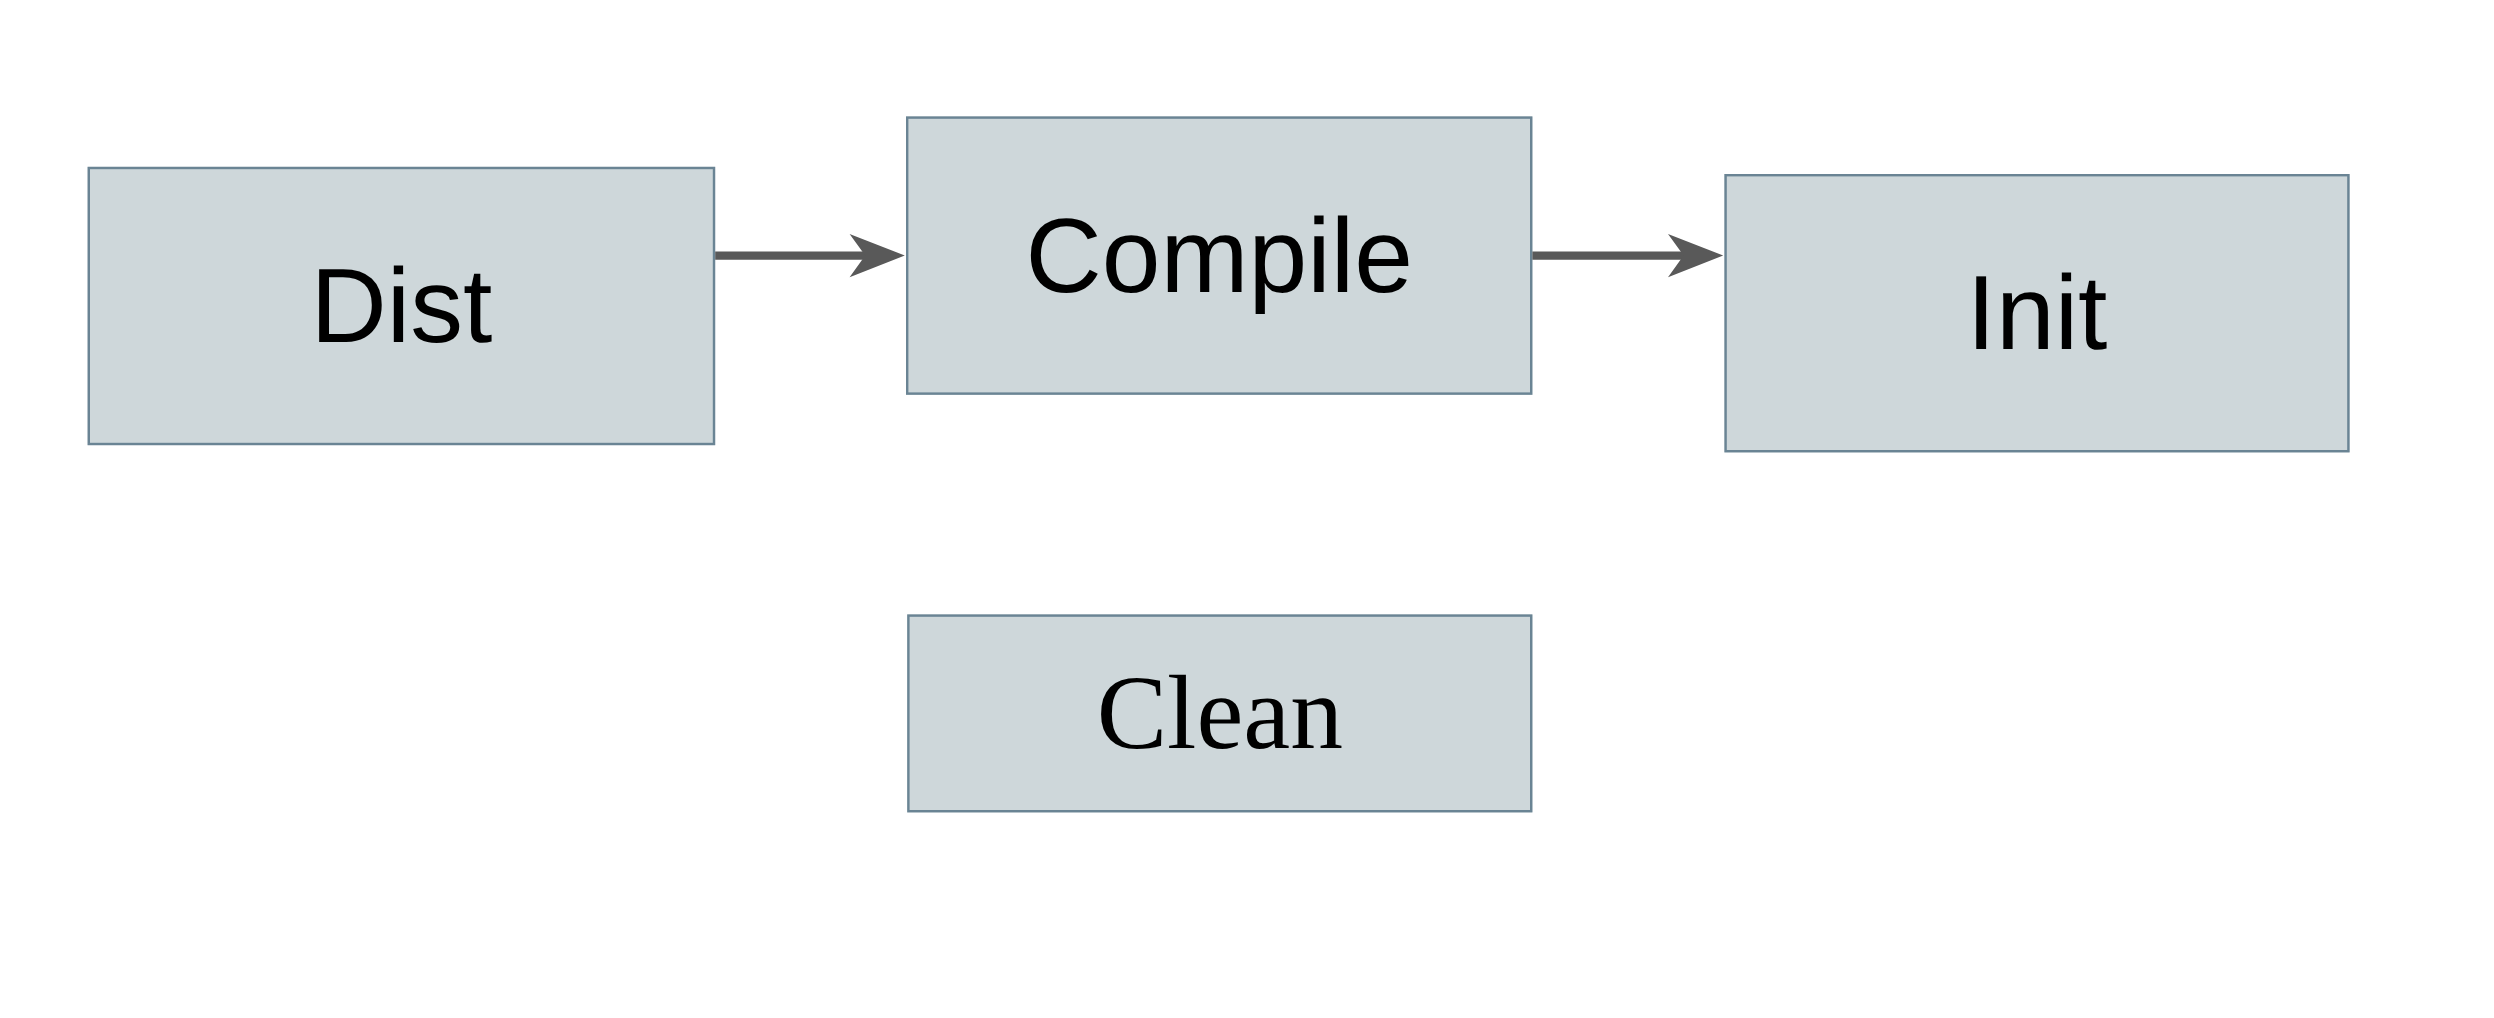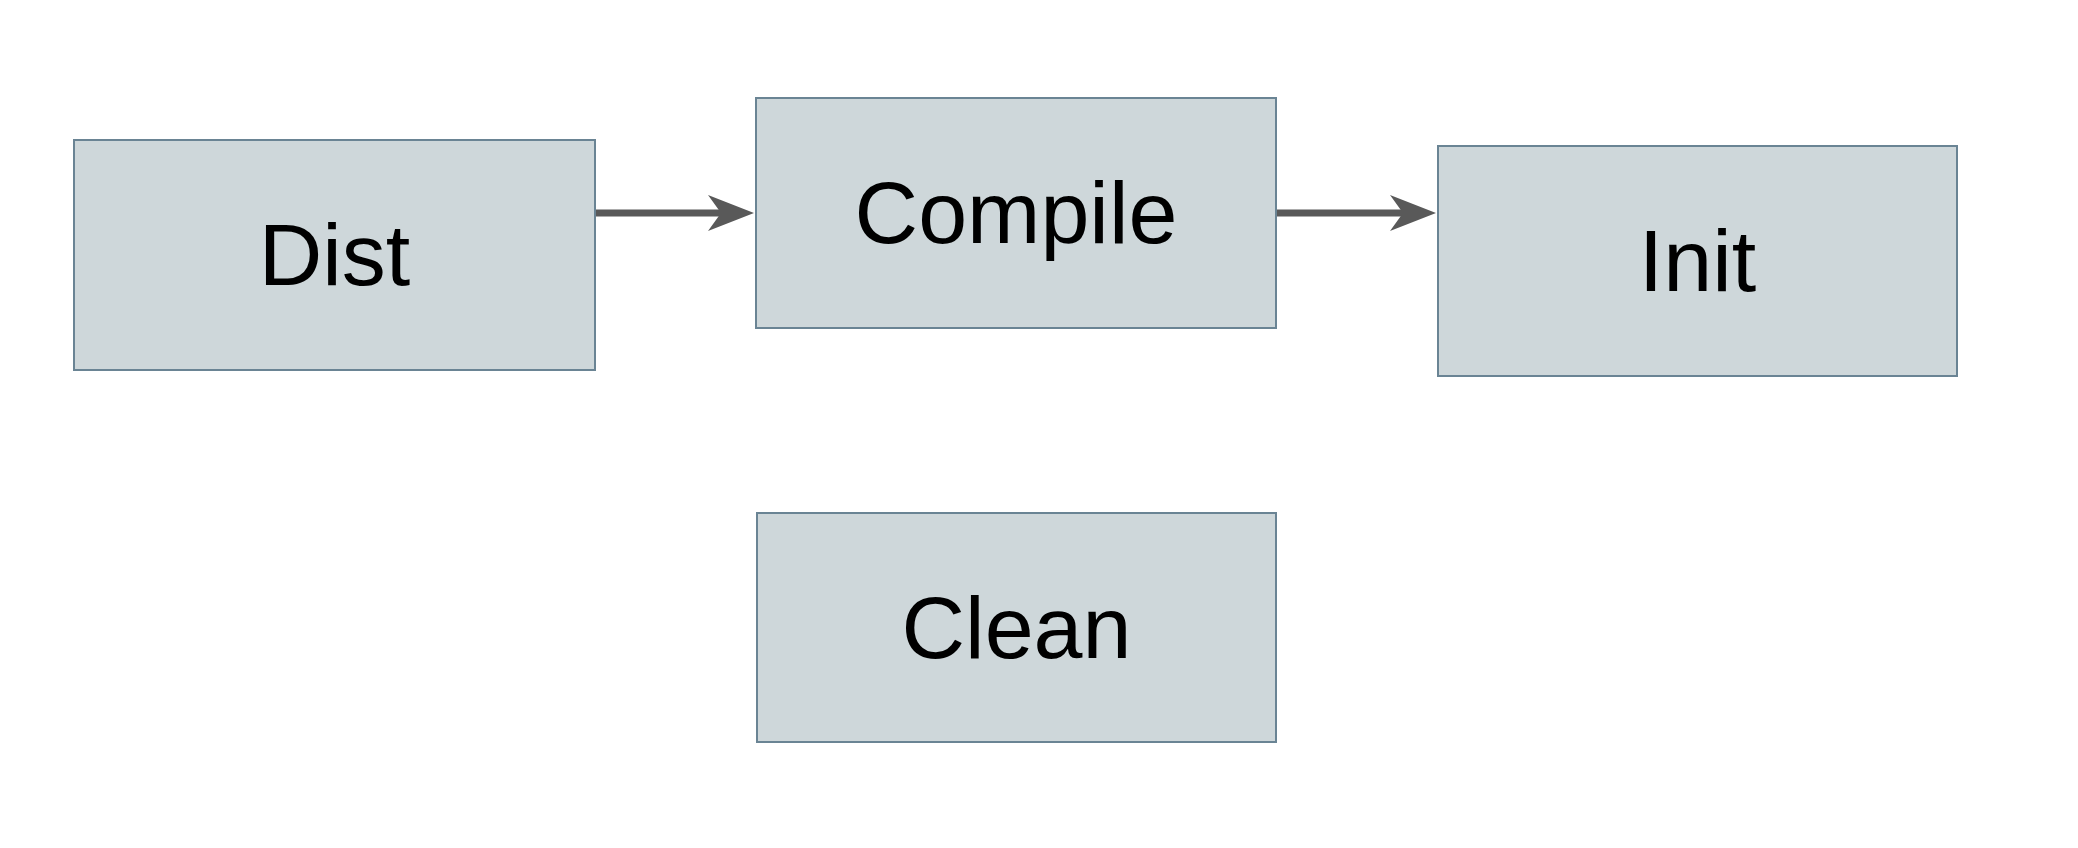--- a/index.html
+++ b/index.html
@@ -27,21 +27,21 @@
   .node-label {
     font-size: 88px;
     line-height: 1;
     color: var(--text-color, #000000);
     white-space: nowrap;
     user-select: none;
   }
   .node-dist    { left: 73px;   top: 97px;  width: 523px; height: 232px; margin-top: 42px; }
   .node-compile { left: 755px;  top: 97px;  width: 522px; height: 232px; }
   .node-init    { left: 1437px; top: 97px;  width: 521px; height: 232px; margin-top: 48px; }
-  .node-clean   { left: 756px;  top: 512px; width: 521px; height: 231px; }
+  .node-clean   { left: 756px;  top: 512px; width: 521px; height: 165px; font-family: Liberation Serif, serif; }
   .arrow {
     position: absolute;
     display: block;
     overflow: visible;
   }
   .arrow-1 { left: 596px;  top: 192px; }
   .arrow-2 { left: 1277px; top: 192px; }
   .arrow line {
     stroke: var(--arrow-color, #595959);
     stroke-width: 7;

